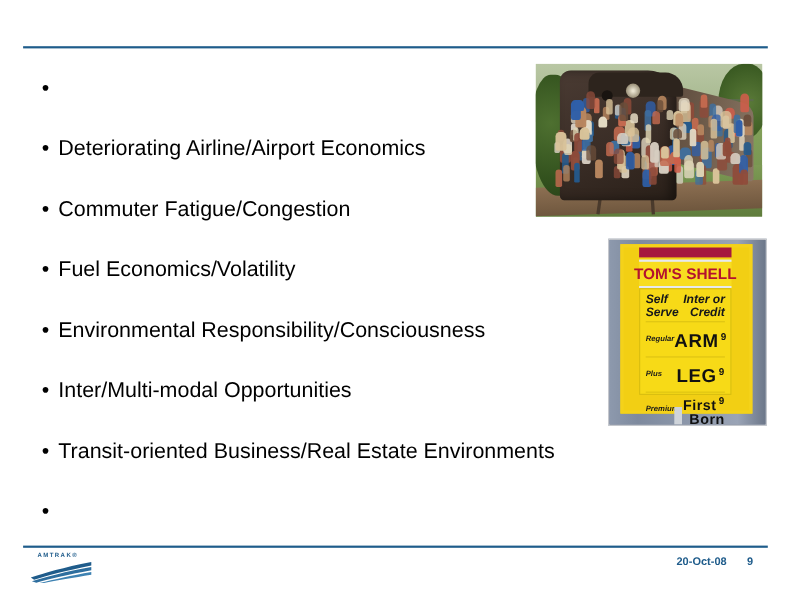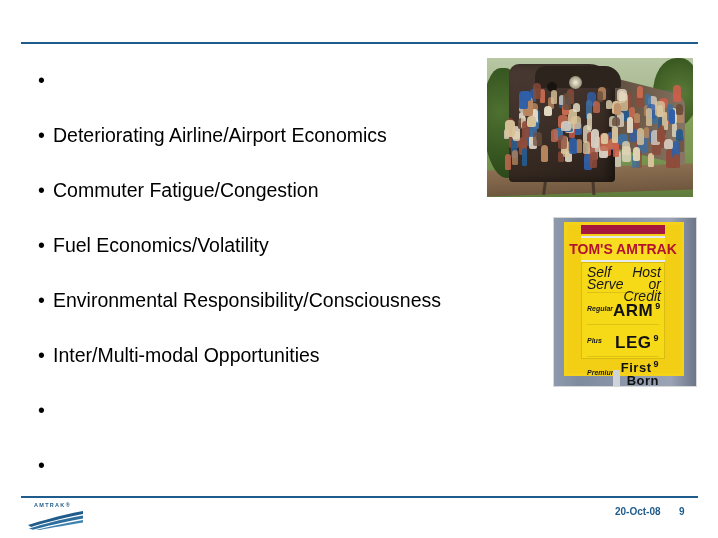--- a/index.html
+++ b/index.html
@@ -222,22 +222,22 @@
     box-sizing: border-box;
     padding: 3px 5px 0 5px;
   }
   #gas-sign-photo .hdr {
     display: flex;
     justify-content: space-between;
     align-items: flex-start;
     height: 26px;
   }
   #gas-sign-photo .hdr .l, #gas-sign-photo .hdr .r {
-    font-size: 14px;
-    font-weight: normal;
+    font-size: 11px;
+    font-weight: bold;
     font-style: italic;
     color: #16171a;
     line-height: 12px;
   }
   #gas-sign-photo .hdr .r { text-align: right; }
   #gas-sign-photo .row {
     display: flex;
     justify-content: space-between;
     align-items: center;
     height: 31px;
@@ -353,20 +353,21 @@
     <li>
       <span class="dot">•</span>
       <span>Environmental Responsibility/Consciousness</span>
     </li>
     <li>
       <span class="dot">•</span>
       <span>Inter/Multi-modal Opportunities</span>
     </li>
     <li>
       <span class="dot">•</span>
+      <span>Transit-oriented Business/Real Estate Environments</span>
     </li>
     <li>
       <span class="dot">•</span>
     </li>
   </ul>
 
   <div id="train-photo">
     <div class="sky"></div>
     <div class="ground"></div>
     <div class="ballast"></div>
@@ -533,30 +534,30 @@
         <i style="left: 30.4px; top: 50.2px; width: 9px; height: 14px; background: rgb(106, 77, 58); opacity: 0.76;"></i>
         <i style="left: 152.1px; top: 18.7px; width: 9.8px; height: 15.5px; background: rgb(217, 195, 154); opacity: 0.79;"></i>
       </div>
   </div>
 
   <div id="gas-sign-photo">
     <div class="bg-building"></div>
     <div class="frame">
       <div class="topstrip"></div>
       <div class="brandbar">
-        <span>TOM'S AMTRAK</span>
+        <span>TOM'S SHELL</span>
       </div>
       <div class="board">
         <div class="hdr">
           <div class="l">
             <div>Self</div>
             <div>Serve</div>
           </div>
           <div class="r">
-            <div>Host or</div>
+            <div>Inter or</div>
             <div>Credit</div>
           </div>
         </div>
 
         <div class="row">
           <div class="grade">Regular</div>
           <div class="price">
             <span>ARM</span><span class="sup">9</span>
           </div>
         </div>

